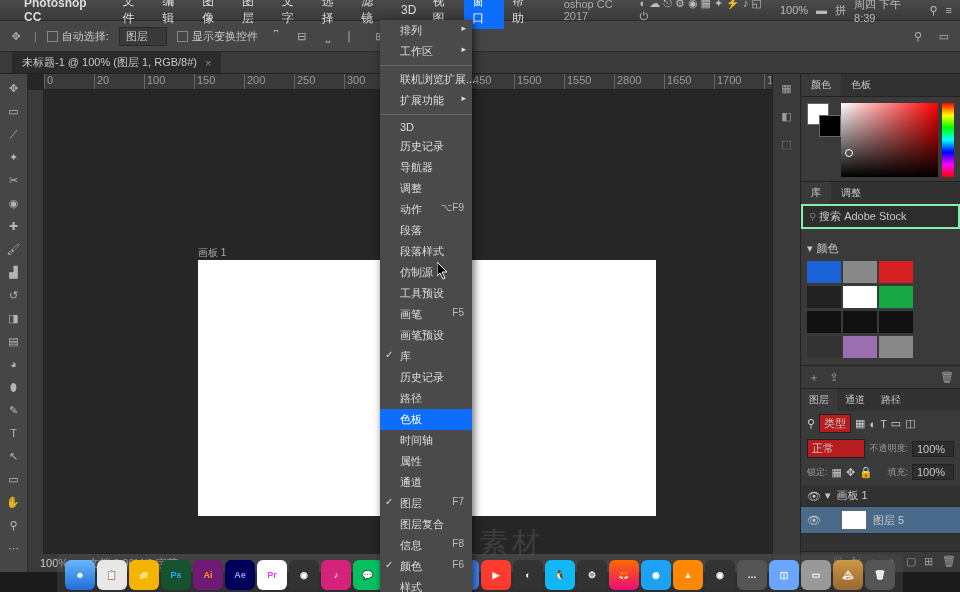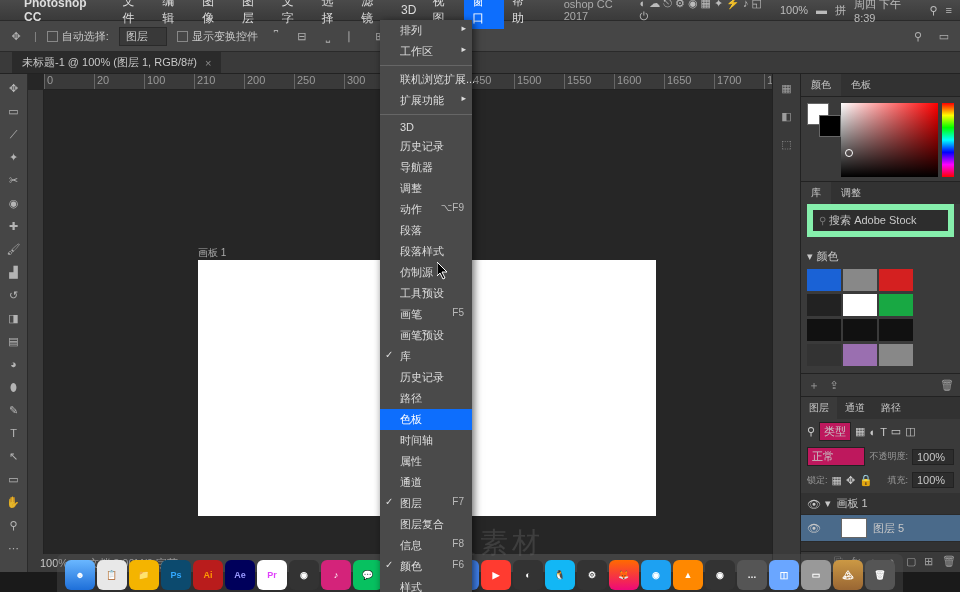--- a/index.html
+++ b/index.html
@@ -37,33 +37,33 @@
 .colorpanel{height:84px;background:#3a3a3a;display:flex;padding:6px;gap:4px}
 .swatch-fg{width:22px;height:22px;background:#fff;border:1px solid #666;position:relative}
 .swatch-bg{width:22px;height:22px;background:#000;border:1px solid #666;position:absolute;top:12px;left:12px}
 .colorpick{flex:1;height:74px;position:relative;background:linear-gradient(to right,#fff,#f00);background-image:linear-gradient(to bottom,transparent,#000),linear-gradient(to right,#fff,#f00)}
 .huebar{width:12px;height:74px;background:linear-gradient(#f00,#ff0,#0f0,#0ff,#00f,#f0f,#f00)}
 .libpanel{border-top:1px solid #222}
 .libhdr{display:flex;background:#323232}
 .libhdr .pt{padding:4px 10px;font-size:10px}
 .libhdr .pt.act{background:#3a3a3a}
 .libsel{margin:6px;background:#2d2d2d;border:1px solid #222;padding:2px 6px;font-size:10px;display:flex;justify-content:space-between}
-.libsearch{margin:0 6px 6px;background:#2d2d2d;border:6px solid #86efac;padding:3px 6px;font-size:10px;color:#777}
+.libsearch{margin:0 0 6px;background:#2d2d2d;border:2px solid #86efac;padding:3px 6px;font-size:10px;color:#777}
 .swgroup{padding:4px 6px}
 .swlabel{font-size:10px;color:#aaa;padding:2px 0;display:flex;align-items:center;gap:4px}
 .swrow{display:flex;gap:2px;margin:3px 0}
 .sw{width:34px;height:22px}
 .swbtns{display:flex;justify-content:flex-start;gap:6px;padding:4px 6px;border-top:1px solid #222}
 .swbtns .sb{width:14px;height:14px;display:flex;align-items:center;justify-content:center;opacity:.7}
 .layerpanel{border-top:1px solid #222;display:flex;flex-direction:column;flex:1}
 .lptabs{display:flex;background:#323232}
 .lptabs .pt{padding:4px 8px;font-size:10px}
 .lptabs .pt.act{background:#3a3a3a}
 .lprow{display:flex;align-items:center;padding:3px 6px;gap:4px;font-size:10px}
-.lprow .sel{background:#be185d;border:1px solid #222;padding:1px 4px;flex:0 0 auto}
+.lprow .sel{background:#b91c1c;border:1px solid #222;padding:1px 4px;flex:0 0 auto}
 .lprow .spin{background:#2d2d2d;border:1px solid #222;padding:1px 4px;width:42px}
 .lprow .lab{font-size:9px;color:#999}
 .llist{flex:1;background:#323232;margin-top:2px}
 .lrow{display:flex;align-items:center;padding:3px 6px;gap:6px;border-bottom:1px solid #2a2a2a}
 .lrow.sel{background:#4a6a8a}
 .eye{width:12px;height:12px}
 .thumb{width:26px;height:20px;border:1px solid #666}
 .lbtns{display:flex;justify-content:flex-end;gap:4px;padding:3px 4px;border-top:1px solid #222;background:#3a3a3a}
 .lbtns .lb{width:14px;height:14px;opacity:.7}
 .dropdown{position:absolute;top:20px;left:380px;width:92px;background:#4a4a4a;box-shadow:2px 2px 8px rgba(0,0,0,.6);z-index:100}
@@ -153,28 +153,28 @@
     <div class="t">✋</div>
     <div class="t">⚲</div>
     <div class="t">⋯</div>
   </div>
 
   <div class="canvas-area">
     <div class="ruler-h">
       <div class="mark">0</div>
         <div class="mark">20</div>
       <div class="mark">100</div>
-        <div class="mark">210</div>
+        <div class="mark">150</div>
       <div class="mark">200</div>
         <div class="mark">250</div>
       <div class="mark">300</div>
       <div class="mark" style="margin-left:70px">1450</div>
       <div class="mark">1500</div>
         <div class="mark">1550</div>
-      <div class="mark">1600</div>
+      <div class="mark">2800</div>
         <div class="mark">1650</div>
       <div class="mark">1700</div>
         <div class="mark">1750</div>
     </div>
     <div class="ruler-v"></div>
     <div class="artboard-label">画板 1</div>
     <div class="artboard"></div>
     <div class="botbar">
       <span>100%</span>
       <span>文档:3.00M/0 字节</span>
@@ -334,22 +334,22 @@
 <svg class="cursor" width="14" height="18">
     <path d="M0 0 L0 14 L3 11 L6 17 L8 16 L5 10 L10 10 Z" fill="#000" stroke="#fff" stroke-width="1"></path>
   </svg>
 
 <div class="watermark">人人素材</div>
 
 <div class="dock">
   <div class="di" style="background:linear-gradient(#6ab7ff,#1e6fd9)">☻</div>
   <div class="di" style="background:#e8e8e8">📋</div>
   <div class="di" style="background:#f4b400">📁</div>
-  <div class="di" style="background:#0c4a6e;color:#31a8ff">Ps</div>
-  <div class="di" style="background:#b91c1c;color:#ff9a00">Ai</div>
+  <div class="di" style="background:#14532d;color:#31a8ff">Ps</div>
+  <div class="di" style="background:#701a75;color:#ff9a00">Ai</div>
   <div class="di" style="background:#00005b;color:#9999ff">Ae</div>
   <div class="di" style="background:#ffffff;color:#e040fb">Pr</div>
   <div class="di" style="background:#333">◉</div>
   <div class="di" style="background:#d4237a">♪</div>
   <div class="di" style="background:#07c160">💬</div>
   <div class="di" style="background:#7b4fe0">RP</div>
   <div class="di" style="background:#00c4cc">◆</div>
   <div class="di" style="background:#4285f4">◉</div>
   <div class="di" style="background:#ff3b30">▶</div>
   <div class="di" style="background:#333">◐</div>

